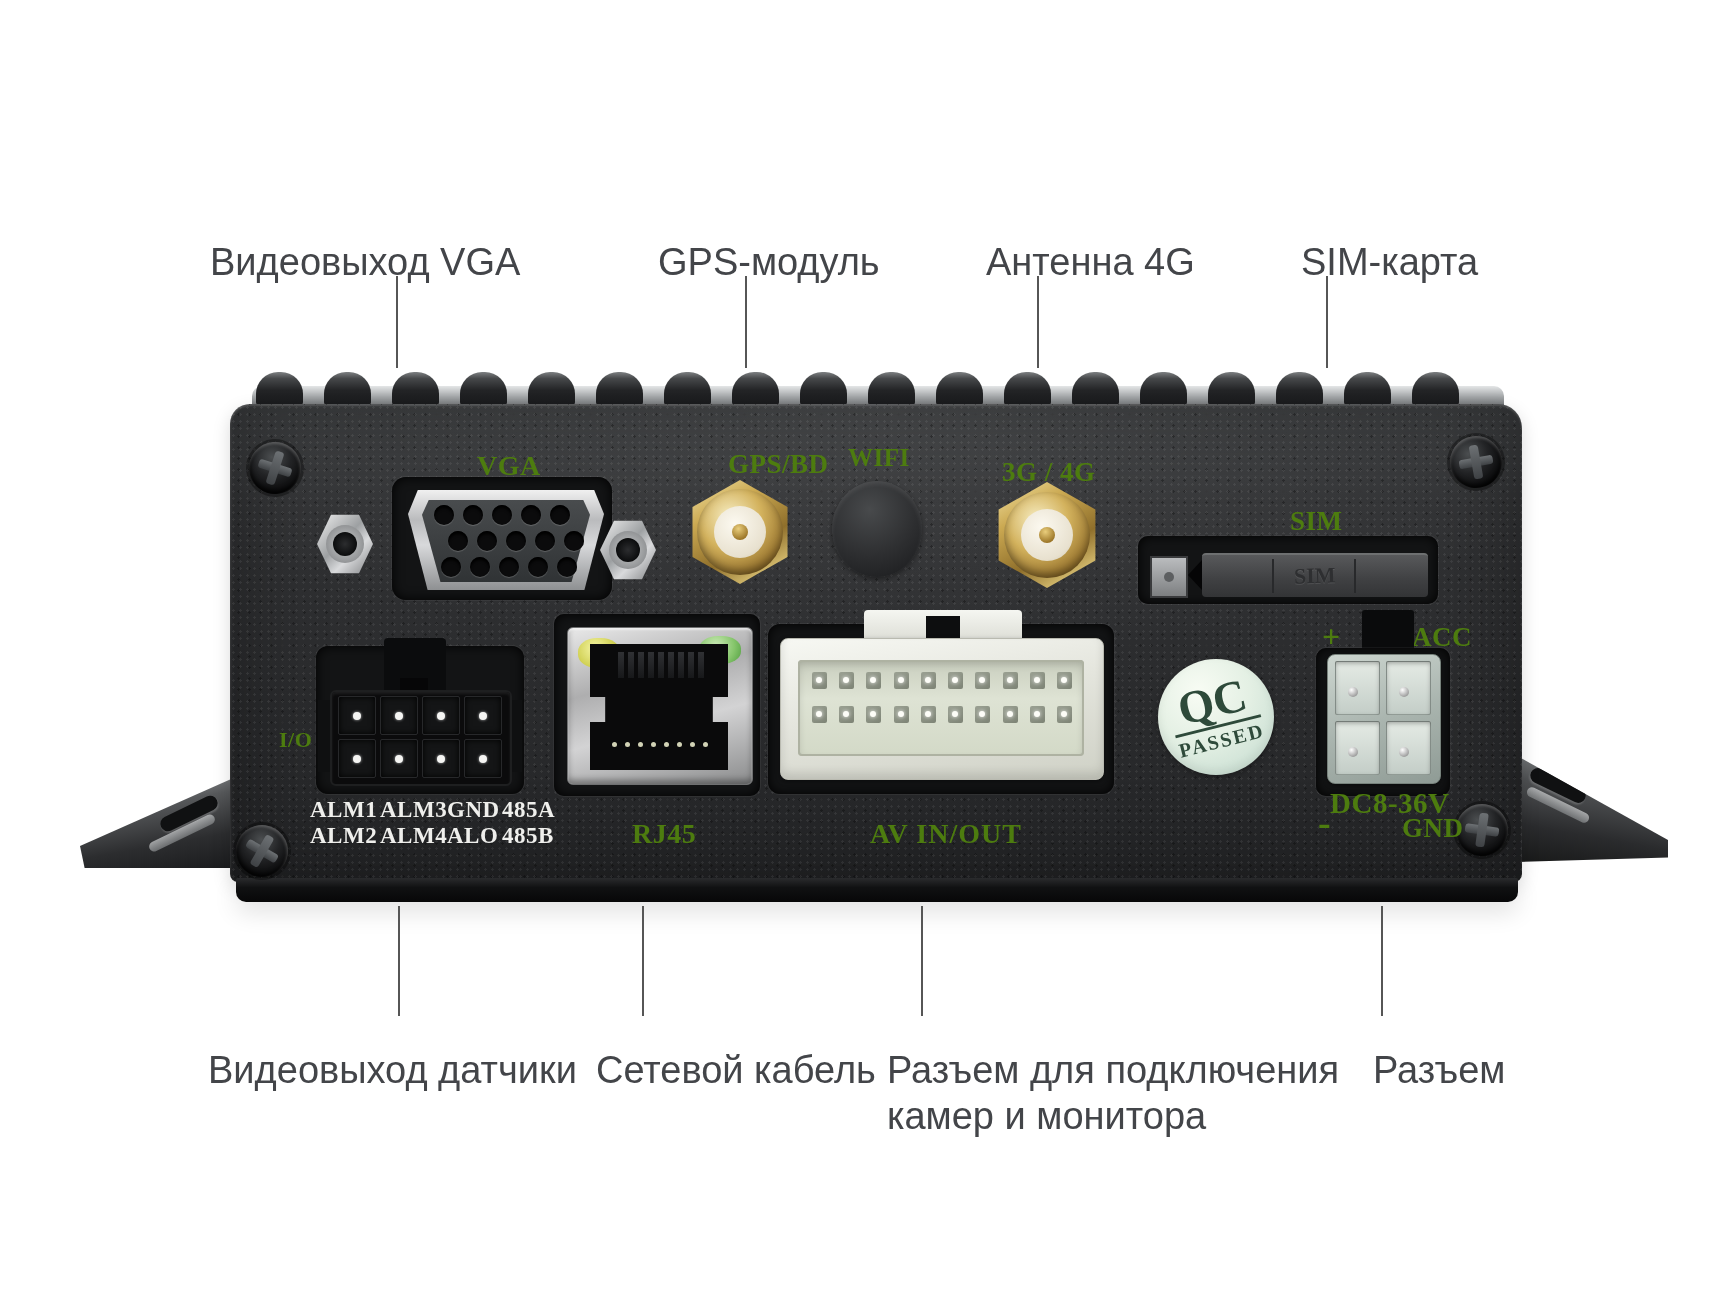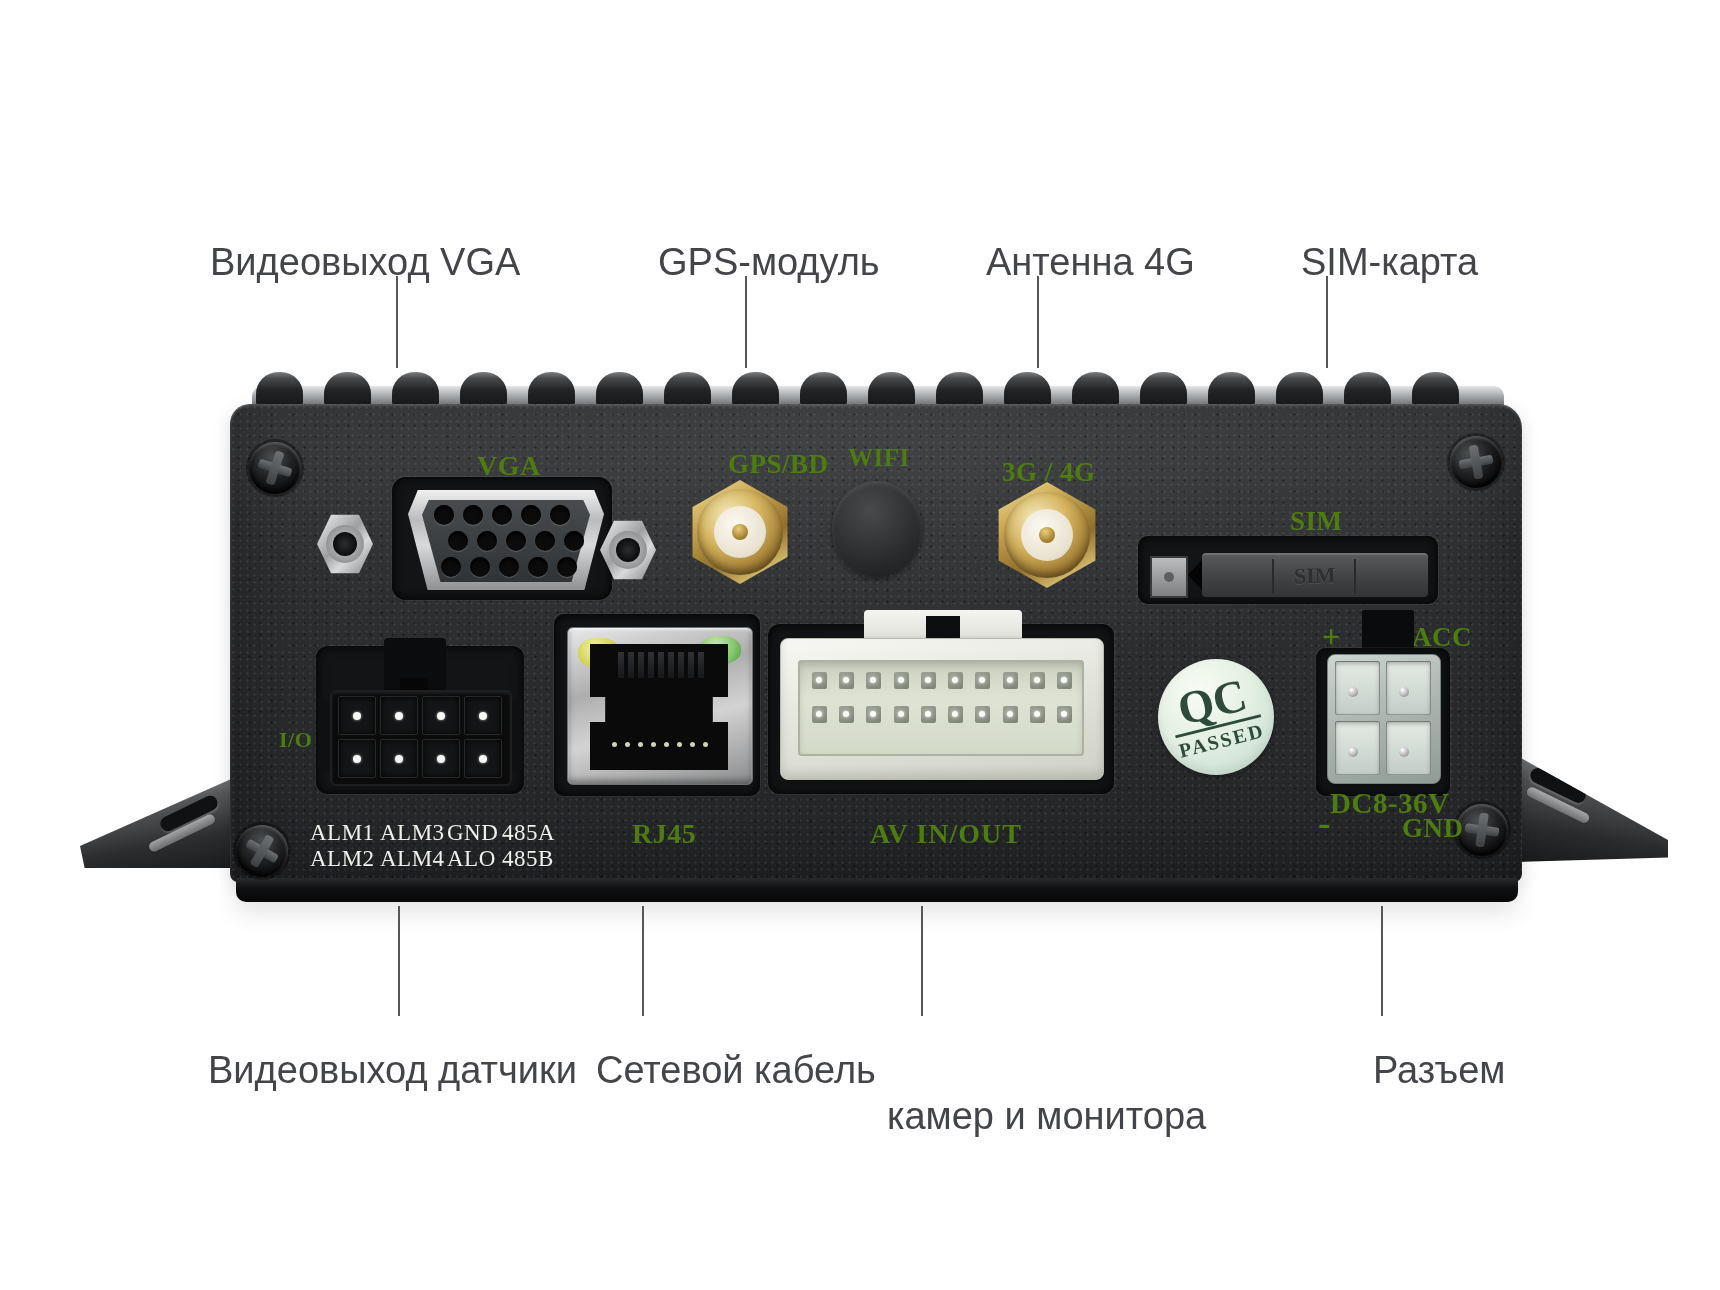--- a/index.html
+++ b/index.html
@@ -100,22 +100,22 @@
   .io-latch::after{content:"";position:absolute;left:16px;top:40px;width:28px;height:26px;background:#060607;}
   .io-body{position:absolute;left:330px;top:690px;width:178px;height:92px;background:#0b0b0c;border:2px solid #1e1f20;
         border-radius:6px;box-shadow:inset 0 2px 3px rgba(255,255,255,.08);}
   .io-wing{position:absolute;width:14px;height:72px;background:#0f1011;top:700px;}
   .io-grid{position:absolute;left:338px;top:696px;width:164px;height:82px;display:grid;
         grid-template-rows:1fr 1fr;grid-template-columns:repeat(4,1fr);gap:4px;}
   .io-socket{background:#141516;border:1px solid #27282a;border-radius:2px;position:relative;
         box-shadow:inset 0 0 6px #000;}
   .io-socket i{position:absolute;width:8px;height:8px;border-radius:50%;background:#f5f5f3;left:50%;top:50%;
         transform:translate(-50%,-50%);box-shadow:0 0 3px rgba(255,255,255,.7);}
-  .alm{position:absolute;color:#efefec;font-family:"Liberation Serif",serif;font-weight:normal;font-size:23px;
-        letter-spacing:.5px;margin-top:23px;}
+  .alm{position:absolute;color:#efefec;font-family:"Liberation Serif",serif;font-weight:bold;font-size:23px;
+        letter-spacing:.5px;}
   
   .rj-frame{position:absolute;left:567px;top:627px;width:184px;height:156px;border-radius:6px;border:1px solid #6f7071;
         background:linear-gradient(165deg,#e9e9e9,#aeaeaf 35%,#d3d3d4 60%,#8b8c8d);
         box-shadow:inset 0 2px 2px rgba(255,255,255,.6),inset 0 -4px 6px rgba(0,0,0,.35);}
   .rj-led{position:absolute;border-radius:45%;}
   .rj-led.yellow{left:578px;top:638px;width:42px;height:30px;
         background:radial-gradient(circle at 40% 35%,#f5f5a4,#d0d053 60%,#a2a22e);}
   .rj-led.green{left:699px;top:636px;width:42px;height:28px;
         background:radial-gradient(circle at 40% 35%,#cbeab6,#85c56b 60%,#4f9c3f);}
   .rj-socket{position:absolute;left:590px;top:644px;width:138px;height:126px;background:#0a0a0b;
@@ -400,16 +400,17 @@
   <div class="silk" style="left:1318px;top:800px;font-size:38px;">-</div>
   <div class="silk" style="left:1402px;top:813px;font-size:27px;">GND</div>
 
   <div class="vline" style="left:398px;top:906px;height:110px;"></div>
   <div class="vline" style="left:642px;top:906px;height:110px;"></div>
   <div class="vline" style="left:921px;top:906px;height:110px;"></div>
   <div class="vline" style="left:1381px;top:906px;height:110px;"></div>
 
   <div class="lbl" style="left:208px;top:1029px;">Видеовыход датчики</div>
   <div class="lbl" style="left:596px;top:1029px;">Сетевой кабель</div>
+  <div class="lbl" style="left:887px;top:1029px;">Разъем для подключения</div>
   <div class="lbl" style="left:887px;top:1075px;">камер и монитора</div>
   <div class="lbl" style="left:1373px;top:1029px;">Разъем</div>
 
 </div>
 
 </body></html>

